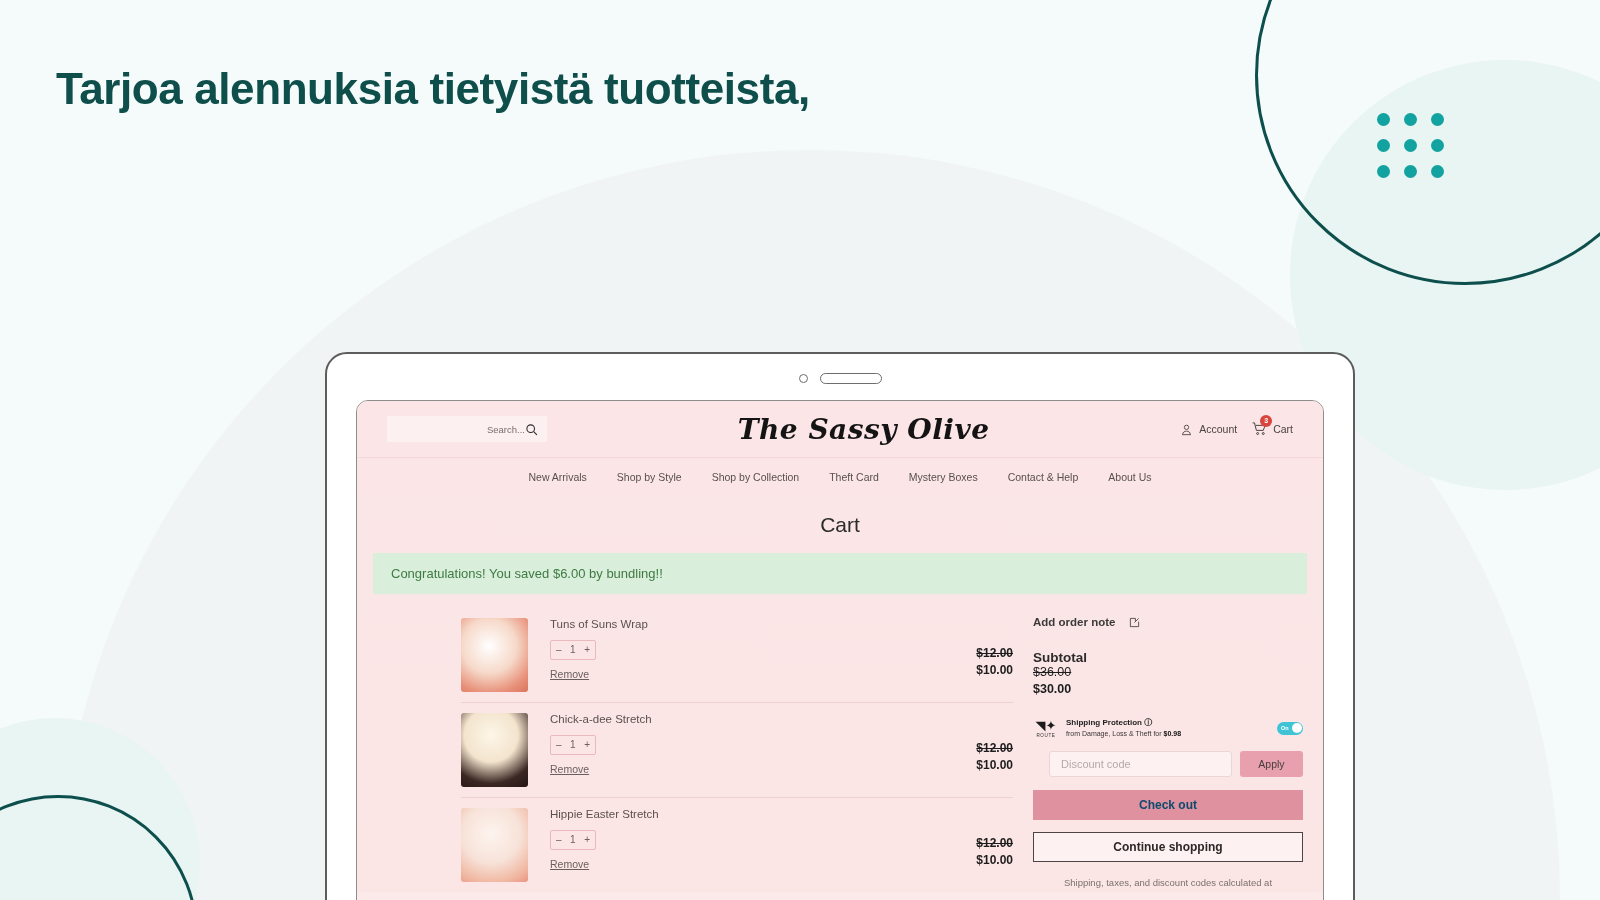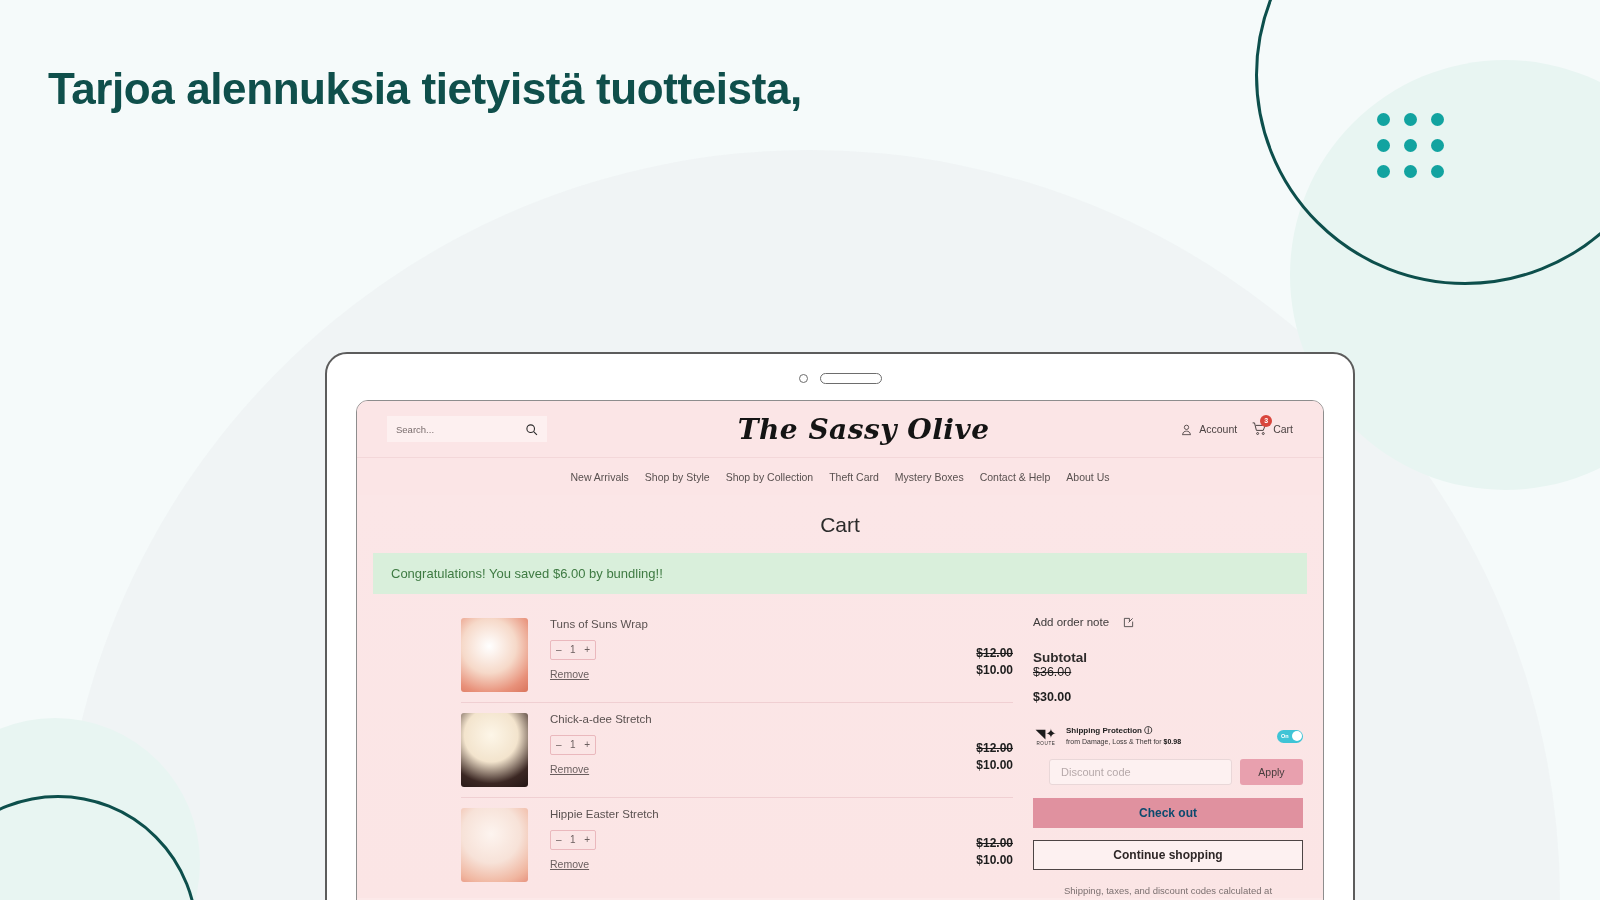--- a/index.html
+++ b/index.html
@@ -37,21 +37,21 @@
     border:3px solid #0d4f4c;
   }
   .dot-grid{
     position:absolute; left:1377px; top:113px;
     display:grid; grid-template-columns:repeat(3,14px); gap:13px;
   }
   .dot-grid i{ width:13px; height:13px; border-radius:50%; background:#12a3a0; display:block; }
 
   
   .headline{
-    position:absolute; left:48px; top:58px; width:940px;
+    position:absolute; left:56px; top:58px; width:940px;
     color:#0f4f4b; font-size:44px; line-height:1.42;
     font-weight:700; letter-spacing:-.4px;
   }
 
   
   .laptop{
     position:absolute; left:325px; top:352px; width:1030px; height:560px;
     background:#ffffff; border:2px solid #5c5c5c;
     border-radius:22px 22px 0 0;
     overflow:hidden;
@@ -67,21 +67,21 @@
   }
 
   
   .store-top{
     height:56px; display:flex; align-items:center;
     padding:0 30px; background:#fbe5e6;
   }
   .search-box{
     width:160px; height:26px; background:#fdf0f0;
     display:flex; align-items:center; padding:0 9px;
-    justify-content:space-between;
+    justify-content:flex-end;
   }
   .search-box span{ font-size:9.5px; color:#7a6e6e; }
   .search-ico{ width:13px; height:13px; }
   .logo{
     flex:1; text-align:center; font-family:"DejaVu Serif", serif;
     font-style:italic; font-weight:700; font-size:28px; color:#141414;
     letter-spacing:.5px;
   }
   .hdr-right{ display:flex; align-items:center; gap:15px; }
   .hdr-link{ display:flex; align-items:center; gap:6px; font-size:10.5px; color:#4b4242; }
@@ -90,21 +90,21 @@
     position:absolute; top:-6px; right:-5px;
     width:12px; height:12px; border-radius:50%;
     background:#d9453c; color:#fff; font-size:7px;
     display:flex; align-items:center; justify-content:center; font-weight:700;
   }
 
   
   .store-nav{
     height:38px; background:#fbe5e6;
     border-top:1px solid #f3d7d9;
-    display:flex; align-items:center; justify-content:center; gap:16px;
+    display:flex; align-items:center; justify-content:center; gap:30px;
   }
   .store-nav a{ font-size:10.5px; color:#58504f; text-decoration:none; }
 
   
   .page{ background:linear-gradient(180deg,#fbe6e7 0%,#fbe5e5 100%); padding-top:18px; }
   .page-title{ text-align:center; font-size:21px; color:#2b2b2b; padding-bottom:16px; }
 
   .banner{
     background:#d9efdb; color:#3e7a42; font-size:13px;
     padding:13px 18px; margin:0 16px;
@@ -130,26 +130,26 @@
     width:46px; height:20px; border:1px solid #eab8bd; border-radius:2px;
     padding:0 5px; font-size:10px; color:#6b5f5f; margin-bottom:8px;
   }
   .remove{ font-size:10.5px; color:#6a5f5f; display:block; }
   .item-price{ text-align:right; min-width:80px; padding-top:28px; }
   .old-price{ font-size:12px; color:#1d1d1d; text-decoration:line-through; font-weight:700; display:block; }
   .new-price{ font-size:12px; color:#1d1d1d; font-weight:700; display:block; margin-top:3px; }
 
   
   .summary{ width:270px; flex:0 0 auto; padding-top:8px; }
-  .order-note{ display:flex; align-items:center; gap:14px; font-size:11.5px; color:#3d3a3a; font-weight:400; margin-bottom:22px; }
+  .order-note{ display:flex; align-items:center; gap:14px; font-size:11.5px; color:#3d3a3a; font-weight:700; margin-bottom:22px; }
   .subtotal-row{ display:flex; justify-content:space-between; align-items:flex-start; margin-bottom:22px;flex-direction:column; }
   .subtotal-label{ font-size:13.5px; color:#2e2b2b; font-weight:600; }
   .subtotal-prices{ text-align:right; }
   .sub-old{ font-size:12.5px; font-weight:400; color:#1d1d1d; text-decoration:line-through; display:block; }
-  .sub-new{ font-size:12.5px; font-weight:700; color:#1d1d1d; display:block; margin-top:11px; }
+  .sub-new{ font-size:12.5px; font-weight:700; color:#1d1d1d; display:block; margin-top:3px; }
 
   .route-row{ display:flex; align-items:center; gap:7px; margin-bottom:13px; }
   .route-logo{ width:26px; flex:0 0 auto; text-align:center; }
   .route-mark{ font-size:13px; color:#1c1c1c; line-height:1; }
   .route-word{ font-size:4.6px; letter-spacing:.6px; color:#333; display:block; margin-top:1px; }
   .route-txt{ flex:1; line-height:1.35; }
   .route-t1{ font-size:8px; font-weight:700; color:#1d1d1d; }
   .route-t2{ font-size:7px; color:#3a3636; }
   .route-t2 b{ color:#111; }
   .toggle{

